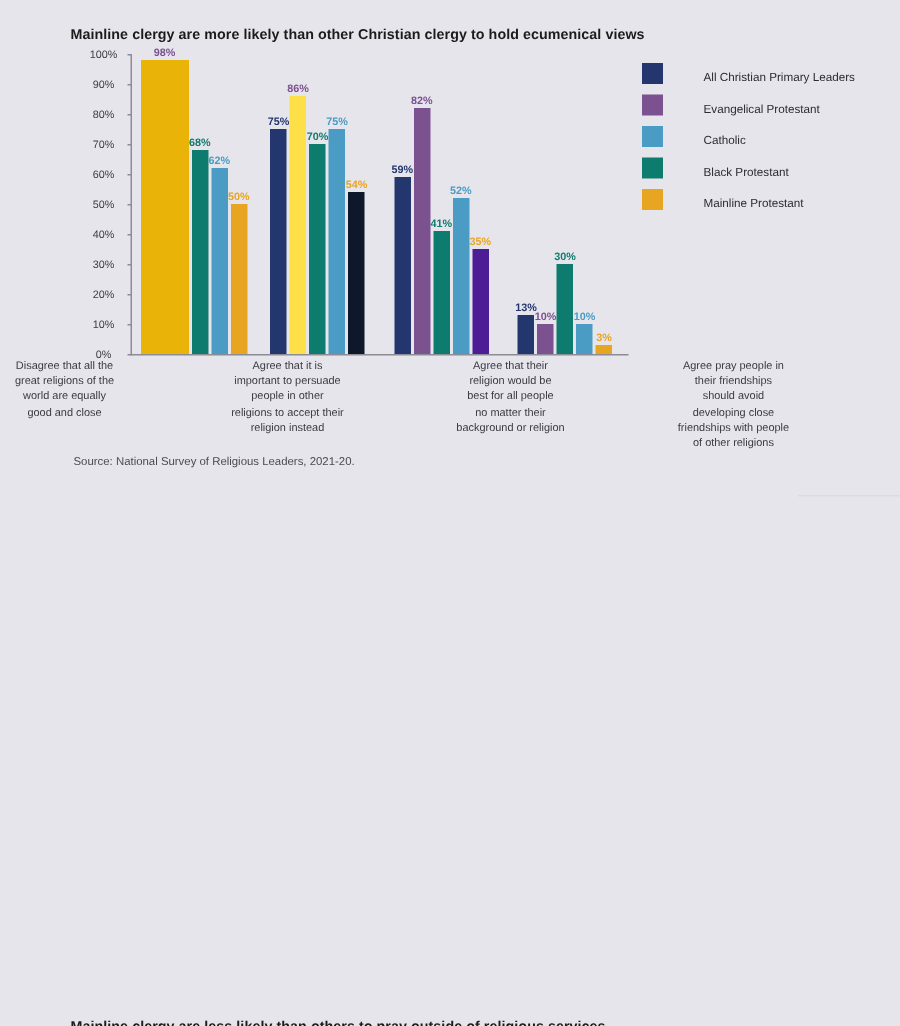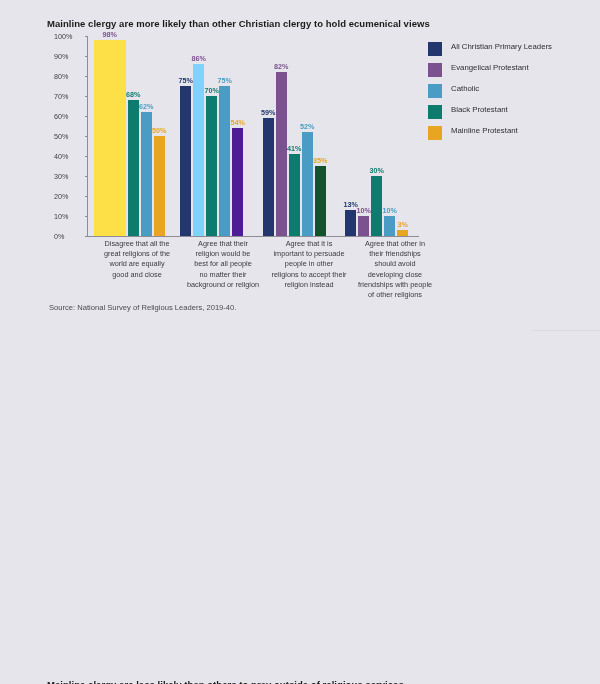--- a/index.html
+++ b/index.html
@@ -73,21 +73,21 @@
   #axtitle-1 { left: 94px; top: 232px; }
 
   .ytick {
     position: absolute;
     right: 100%;
     margin-right: 4px;
     font-size: 7.2px;
     color: #3c3c44;
     white-space: nowrap;
     transform: translateY(-50%);
-    text-align: left;
+    text-align: center;
     width: 30px;
   }
   .ytickmark {
     position: absolute;
     right: 100%;
     width: 3px;
     height: 1px;
     background: #8c8c96;
   }
   .yaxis-line {
@@ -135,43 +135,43 @@
     font-size: 7.2px;
     font-weight: bold;
     white-space: nowrap;
   }
 
   .cat-labels {
     position: absolute;
     left: 0;
     width: 100%;
     display: flex;
-    justify-content: center;
+    justify-content: space-between;
   }
   #cats-1 { top: 239px; }
   .cat-label {
     font-size: 7.3px;
     line-height: 10.2px;
     color: #3a3a42;
     text-align: center;
   }
   #cats-1 .cat-label { width: 86px; }
 
   
   .legend {
     position: absolute;
     display: flex;
     flex-direction: column;
     gap: 7px;
   }
   #legend-1 { left: 428px; top: 42px; }
   .legend-row {
     display: flex;
-    align-items: flex-start;
-    gap: 9px;
+    align-items: flex-end;
+    gap: 27px;
   }
   .legend-swatch {
     width: 14px;
     height: 14px;
     flex: none;
   }
   .legend-text {
     font-size: 7.8px;
     color: #2c2c34;
     white-space: nowrap;
@@ -208,64 +208,64 @@
         <div class="ytickmark" style="top: 70%;"></div>
         <div class="ytick" style="top: 80%;">20%</div>
         <div class="ytickmark" style="top: 80%;"></div>
         <div class="ytick" style="top: 90%;">10%</div>
         <div class="ytickmark" style="top: 90%;"></div>
         <div class="ytick" style="top: 100%;">0%</div>
         <div class="ytickmark" style="top: 100%;"></div>
       </div>
     <div class="groups">
         <div class="bar-group">
-          <div class="bar" style="height: 98%; background: #fde047; padding-left: 32px;">
+          <div class="bar" style="height: 98%; background: #eab308; padding-left: 32px;">
             <span class="bar-label" style="color: rgb(124, 81, 144);">98%</span>
           </div>
           <div class="bar" style="height: 68%; background: rgb(14, 123, 111);">
             <span class="bar-label" style="color: rgb(14, 123, 111);">68%</span>
           </div>
           <div class="bar" style="height: 62%; background: rgb(74, 156, 196);">
             <span class="bar-label" style="color: rgb(74, 156, 196);">62%</span>
           </div>
           <div class="bar" style="height: 50%; background: rgb(232, 165, 34);">
             <span class="bar-label" style="color: rgb(232, 165, 34);">50%</span>
           </div>
         </div>
         <div class="bar-group">
           <div class="bar" style="height: 75%; background: rgb(35, 55, 110);">
             <span class="bar-label" style="color: rgb(35, 55, 110);">75%</span>
           </div>
-          <div class="bar" style="height: 86%; background: #7dd3fc;">
+          <div class="bar" style="height: 86%; background: #fde047;">
             <span class="bar-label" style="color: rgb(124, 81, 144);">86%</span>
           </div>
           <div class="bar" style="height: 70%; background: rgb(14, 123, 111);">
             <span class="bar-label" style="color: rgb(14, 123, 111);">70%</span>
           </div>
           <div class="bar" style="height: 75%; background: rgb(74, 156, 196);">
             <span class="bar-label" style="color: rgb(74, 156, 196);">75%</span>
           </div>
-          <div class="bar" style="height: 54%; background: #4c1d95;">
+          <div class="bar" style="height: 54%; background: #0f172a;">
             <span class="bar-label" style="color: rgb(232, 165, 34);">54%</span>
           </div>
         </div>
         <div class="bar-group">
           <div class="bar" style="height: 59%; background: rgb(35, 55, 110);">
             <span class="bar-label" style="color: rgb(35, 55, 110);">59%</span>
           </div>
           <div class="bar" style="height: 82%; background: rgb(124, 81, 144);">
             <span class="bar-label" style="color: rgb(124, 81, 144);">82%</span>
           </div>
           <div class="bar" style="height: 41%; background: rgb(14, 123, 111);">
             <span class="bar-label" style="color: rgb(14, 123, 111);">41%</span>
           </div>
           <div class="bar" style="height: 52%; background: rgb(74, 156, 196); text-decoration: underline;">
             <span class="bar-label" style="color: rgb(74, 156, 196);">52%</span>
           </div>
-          <div class="bar" style="height: 35%; background: #14532d;">
+          <div class="bar" style="height: 35%; background: #4c1d95;">
             <span class="bar-label" style="color: rgb(232, 165, 34);">35%</span>
           </div>
         </div>
         <div class="bar-group">
           <div class="bar" style="height: 13%; background: rgb(35, 55, 110);">
             <span class="bar-label" style="color: rgb(35, 55, 110);">13%</span>
           </div>
           <div class="bar" style="height: 10%; background: rgb(124, 81, 144);">
             <span class="bar-label" style="color: rgb(124, 81, 144);">10%</span>
           </div>
@@ -277,23 +277,23 @@
           </div>
           <div class="bar" style="height: 3%; background: rgb(232, 165, 34);">
             <span class="bar-label" style="color: rgb(232, 165, 34);">3%</span>
           </div>
         </div>
       </div>
   </div>
 
   <div class="cat-labels" id="cats-1">
       <div class="cat-label"><span>Disagree that all the</span><br><span>great religions of the</span><br><span>world are equally</span><br><span>good and close</span></div>
+      <div class="cat-label"><span>Agree that it is</span><br><span>important to persuade</span><br><span>people in other</span><br><span>religions to accept their</span><br><span>religion instead</span></div>
       <div class="cat-label"><span>Agree that their</span><br><span>religion would be</span><br><span>best for all people</span><br><span>no matter their</span><br><span>background or religion</span></div>
-      <div class="cat-label"><span>Agree that it is</span><br><span>important to persuade</span><br><span>people in other</span><br><span>religions to accept their</span><br><span>religion instead</span></div>
-      <div class="cat-label"><span>Agree that other in</span><br><span>their friendships</span><br><span>should avoid</span><br><span>developing close</span><br><span>friendships with people</span><br><span>of other religions</span></div>
+      <div class="cat-label"><span>Agree pray people in</span><br><span>their friendships</span><br><span>should avoid</span><br><span>developing close</span><br><span>friendships with people</span><br><span>of other religions</span></div>
     </div>
 
   <div class="legend" id="legend-1">
       <div class="legend-row">
         <span class="legend-swatch" style="background: rgb(35, 55, 110);"></span>
         <span class="legend-text">All Christian Primary Leaders</span>
       </div>
       <div class="legend-row">
         <span class="legend-swatch" style="background: rgb(124, 81, 144);"></span>
         <span class="legend-text">Evangelical Protestant</span>
@@ -305,21 +305,21 @@
       <div class="legend-row">
         <span class="legend-swatch" style="background: rgb(14, 123, 111);"></span>
         <span class="legend-text">Black Protestant</span>
       </div>
       <div class="legend-row">
         <span class="legend-swatch" style="background: rgb(232, 165, 34);"></span>
         <span class="legend-text">Mainline Protestant</span>
       </div>
     </div>
 
-  <div class="source-note" id="source-1">Source: National Survey of Religious Leaders, 2019-40.</div>
+  <div class="source-note" id="source-1">Source: National Survey of Religious Leaders, 2021-20.</div>
 </div>
 
 <div class="panel-divider"></div>
 
 <div class="panel" id="panel-2">
 
   <div class="chart-title" id="title-2">Mainline clergy are less likely than others to pray outside of religious services</div>
 
 </div>
 

